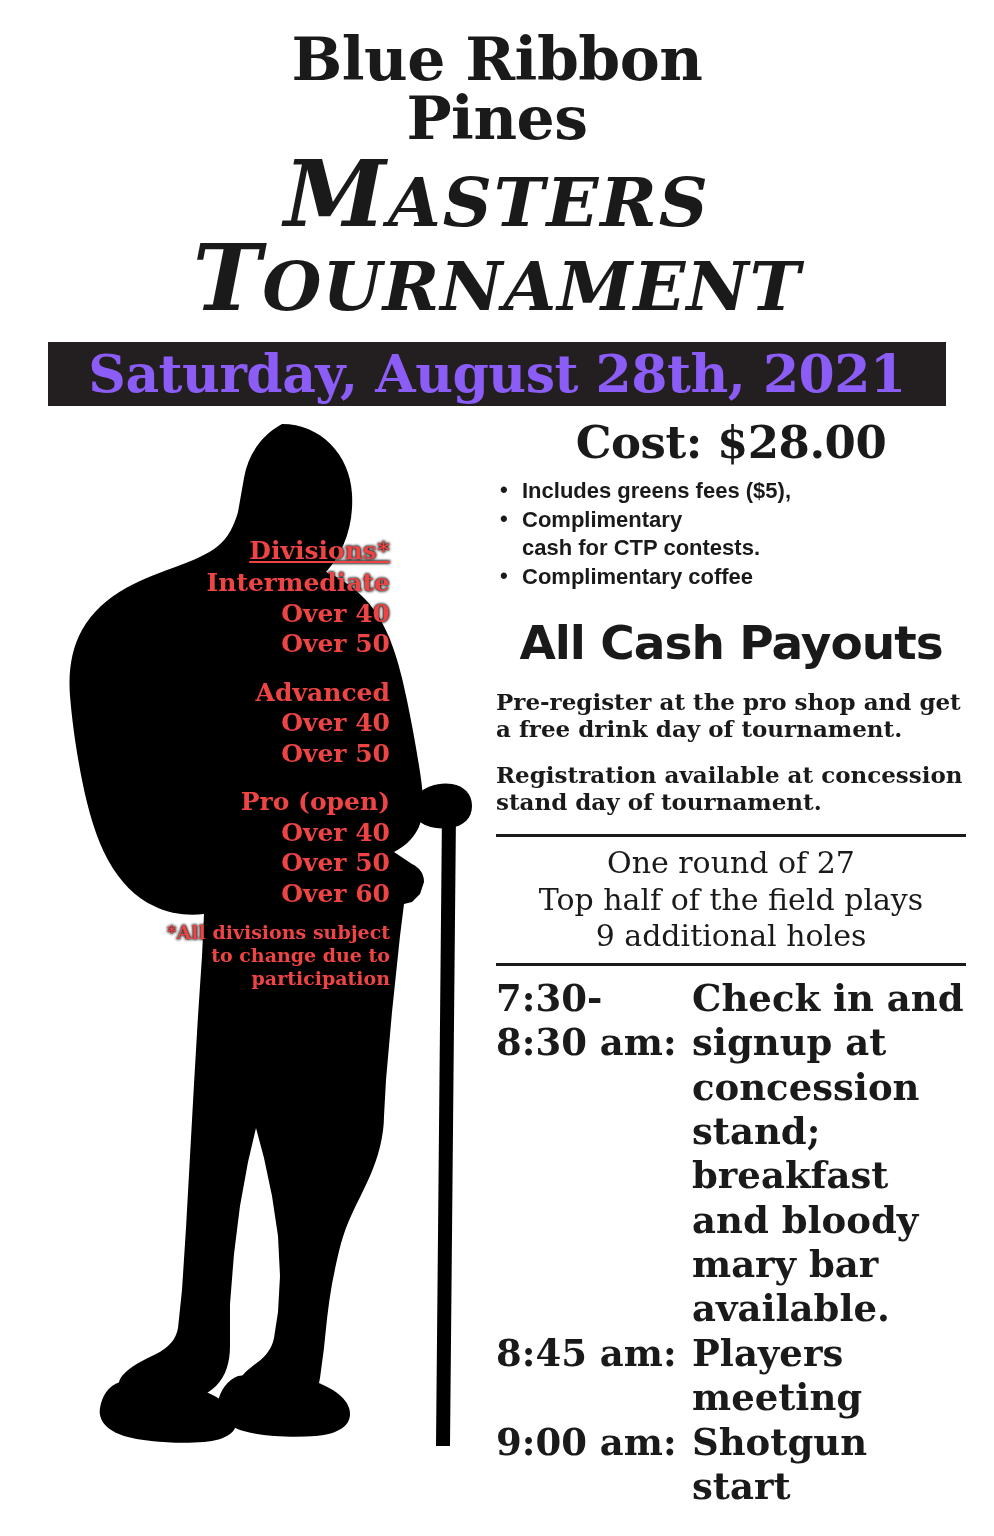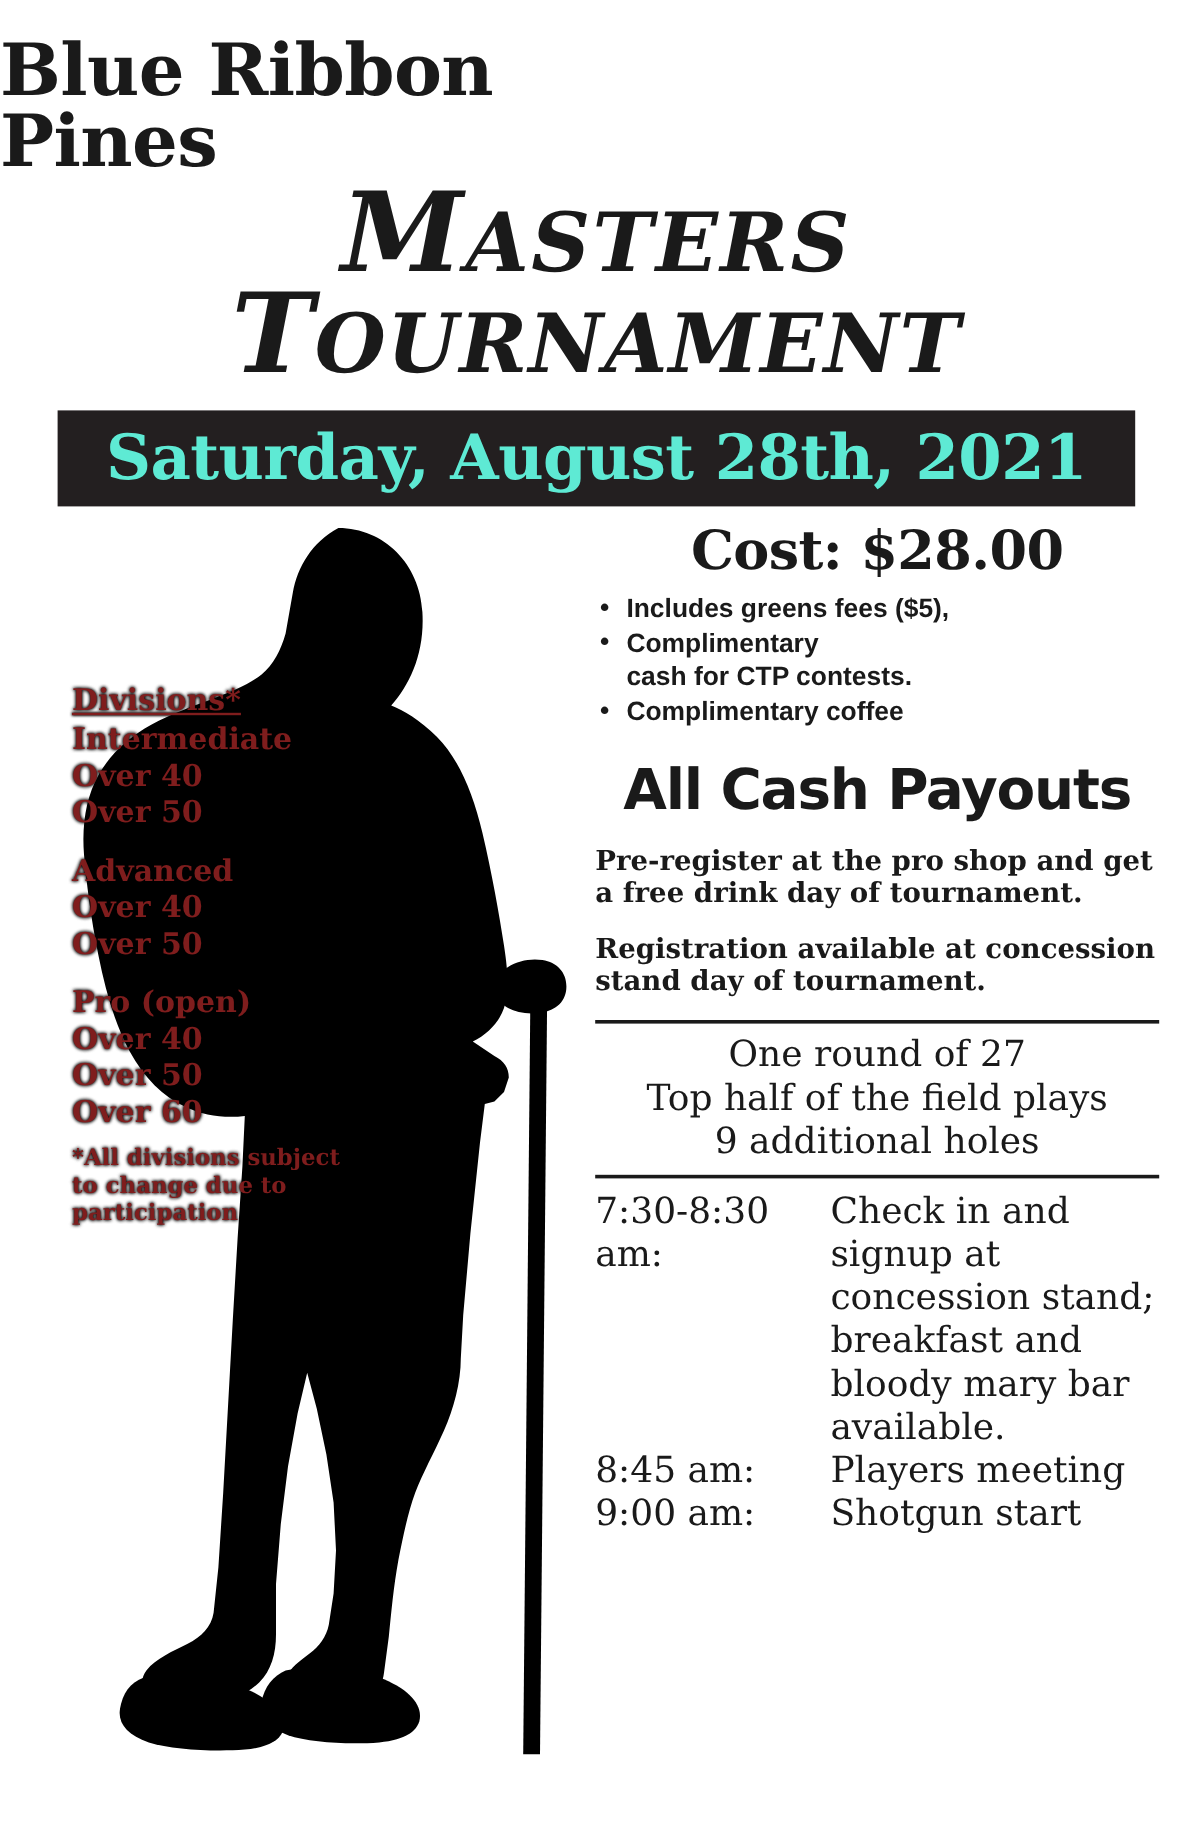--- a/index.html
+++ b/index.html
@@ -16,21 +16,21 @@
     color: #1a1a1a;
   }
 
   
   .poster {
     position: relative;
     width: 994px;
     height: 1536px;
   }
   .brand {
-    text-align: left;
+    text-align: center;
     font-family: "DejaVu Serif", serif;
     font-weight: bold;
     font-size: 60px;
     line-height: 0.98;
     letter-spacing: -0.5px;
     padding-top: 30px;
   }
   .brand .line1 { display: block; }
   .brand .line2 { display: block; }
 
@@ -52,28 +52,28 @@
     font-size: 92px;
     line-height: 1.0;
     letter-spacing: 1px;
     margin-top: -8px;
   }
   .tournament .small { font-size: 68px; }
 
   .datebar {
     margin: 18px 48px 0 48px;
     background: #231f20;
-    color: #5eead4;
+    color: #8b5cf6;
     text-align: center;
     font-family: "DejaVu Serif", serif;
     font-weight: bold;
     font-size: 52px;
     line-height: 1.45;
     letter-spacing: -0.5px;
-    height: 80px;
+    height: 64px;
     display: flex;
     align-items: center;
     justify-content: center;
   }
 
   
   .content {
     position: relative;
     margin-top: 10px;
     height: 1030px;
@@ -87,25 +87,25 @@
     width: 470px;
     height: 1030px;
     z-index: 1;
   }
   .silhouette svg { display: block; }
 
   
   .divisions {
     position: absolute;
     left: 60px;
-    top: 137px;
+    top: 120px;
     width: 330px;
     z-index: 2;
-    color: #7f1d1d;
-    text-align: left;
+    color: #ef4444;
+    text-align: right;
     font-family: "DejaVu Serif", serif;
     font-weight: bold;
     font-size: 25px;
     line-height: 1.22;
     text-shadow: 0 0 3px #000, 0 0 3px #000;
   }
   .divisions .heading {
     text-decoration: underline;
     font-size: 25px;
     margin-bottom: 2px;
@@ -189,22 +189,22 @@
     font-size: 30px;
     line-height: 1.22;
     text-align: center;
     padding: 2px 0 2px 0;
   }
 
   .schedule {
     padding-left: 8px;
     margin-top: 10px;
     font-family: "DejaVu Serif", serif;
-    font-weight: normal;
-    font-size: 30px;
+    font-weight: bold;
+    font-size: 37px;
     line-height: 1.2;
   }
   .sched-row {
     display: flex;
     align-items: flex-start;
   }
   .sched-time {
     width: 196px;
     flex: 0 0 196px;
   }

